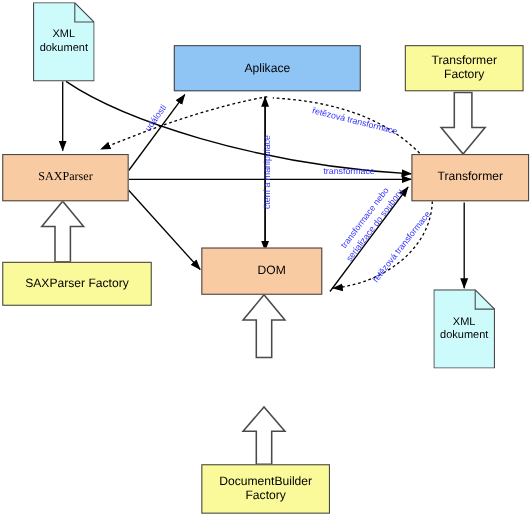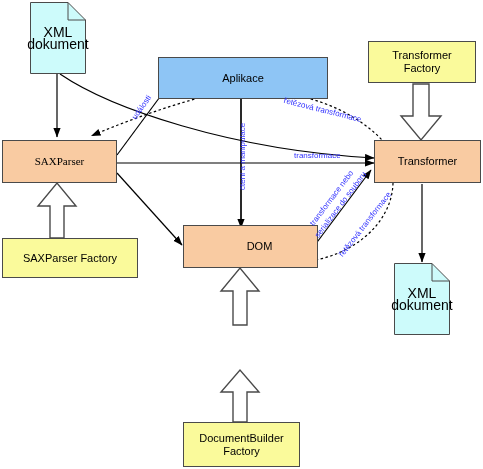--- a/index.html
+++ b/index.html
@@ -36,21 +36,21 @@
     z-index: 5;
   }
   .node.orange { background: #f9cba2; }
   .node.yellow { background: #fafa9b; }
   .node.blue   { background: #8ec5f5; }
   .doc {
     position: absolute;
     box-sizing: border-box;
     z-index: 5;
     color: #000000;
-    font-size: 14px;
+    font-size: 10px;
     line-height: 12px;
     text-align: center;
     display: flex;
     align-items: center;
     justify-content: center;
   }
   .doc .doc-svg {
     position: absolute;
     left: 0; top: 0;
     width: 100%; height: 100%;
@@ -120,21 +120,21 @@
     <svg class="doc-svg" viewBox="0 0 56 72" xmlns="http://www.w3.org/2000/svg">
       <path d="M0.5,0.5 L38,0.5 L55.5,18 L55.5,71.5 L0.5,71.5 z" fill="#cdfbfb" stroke="#4a4a4a" stroke-width="1"></path>
       <path d="M38,0.5 L38,18 L55.5,18" fill="none" stroke="#4a4a4a" stroke-width="1"></path>
     </svg>
     <span class="doc-label">
       <span>XML</span><br>
       <span>dokument</span>
     </span>
   </div>
 
-  <div class="node blue" style="left:158px; top:41px; width:170px; height:42px;margin-top:16px;">
+  <div class="node blue" style="left:158px; top:41px; width:170px; height:42px;">
     <span>Aplikace</span>
   </div>
 
   <div class="node yellow" style="left:368px; top:41px; width:108px; height:42px;">
     <span>
       <span>Transformer</span><br>
       <span>Factory</span>
     </span>
   </div>
 
@@ -143,21 +143,21 @@
   </div>
 
   <div class="node orange" style="left:374px; top:140px; width:107px; height:43px;">
     <span>Transformer</span>
   </div>
 
   <div class="node yellow" style="left:2px; top:238px; width:136px; height:40px;">
     <span>SAXParser Factory</span>
   </div>
 
-  <div class="node orange" style="left:183px; top:225px; width:135px; height:43px;padding-left:18px;">
+  <div class="node orange" style="left:183px; top:225px; width:110px; height:43px;padding-left:18px;">
     <span>DOM</span>
   </div>
 
 
   <div class="node yellow" style="left:183px; top:422px; width:117px; height:45px;">
     <span>
       <span>DocumentBuilder</span><br>
       <span>Factory</span>
     </span>
   </div>

